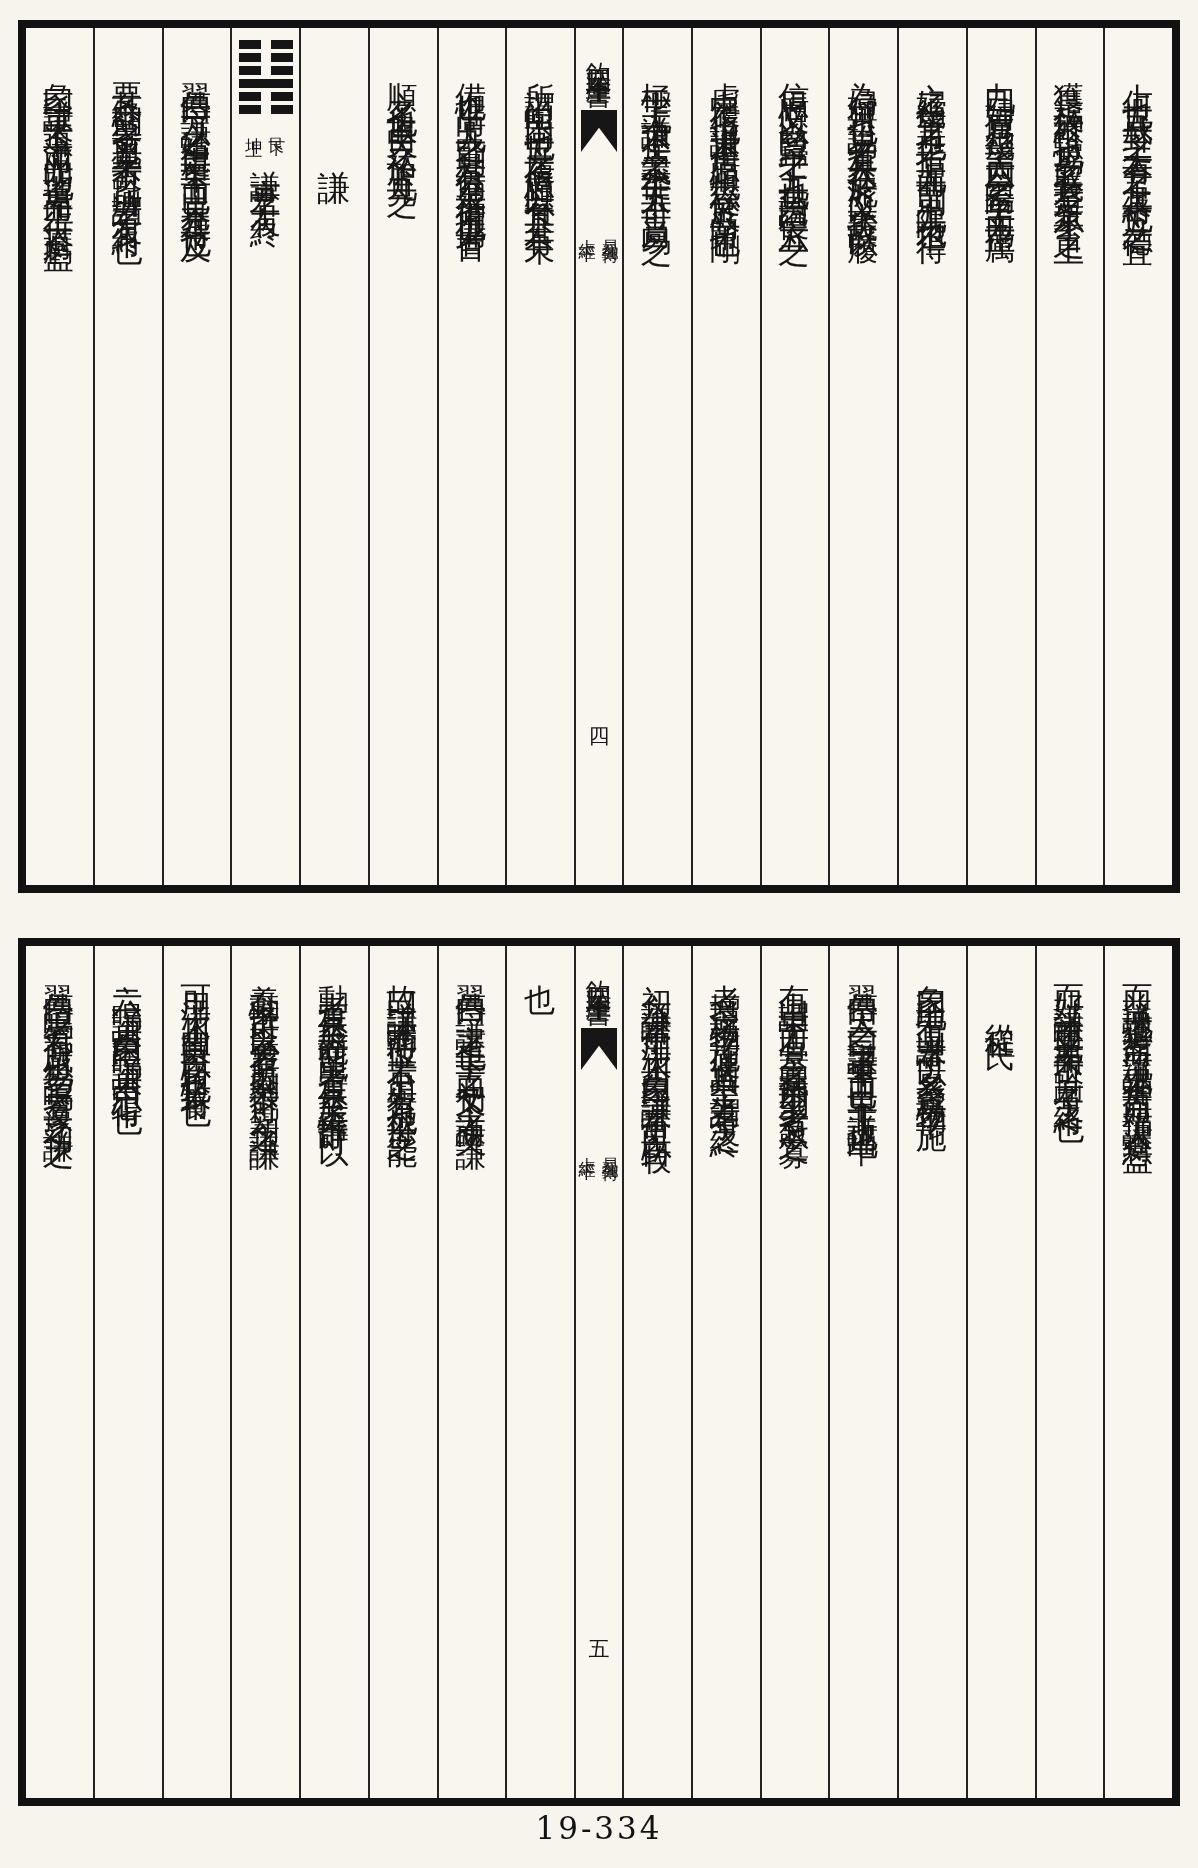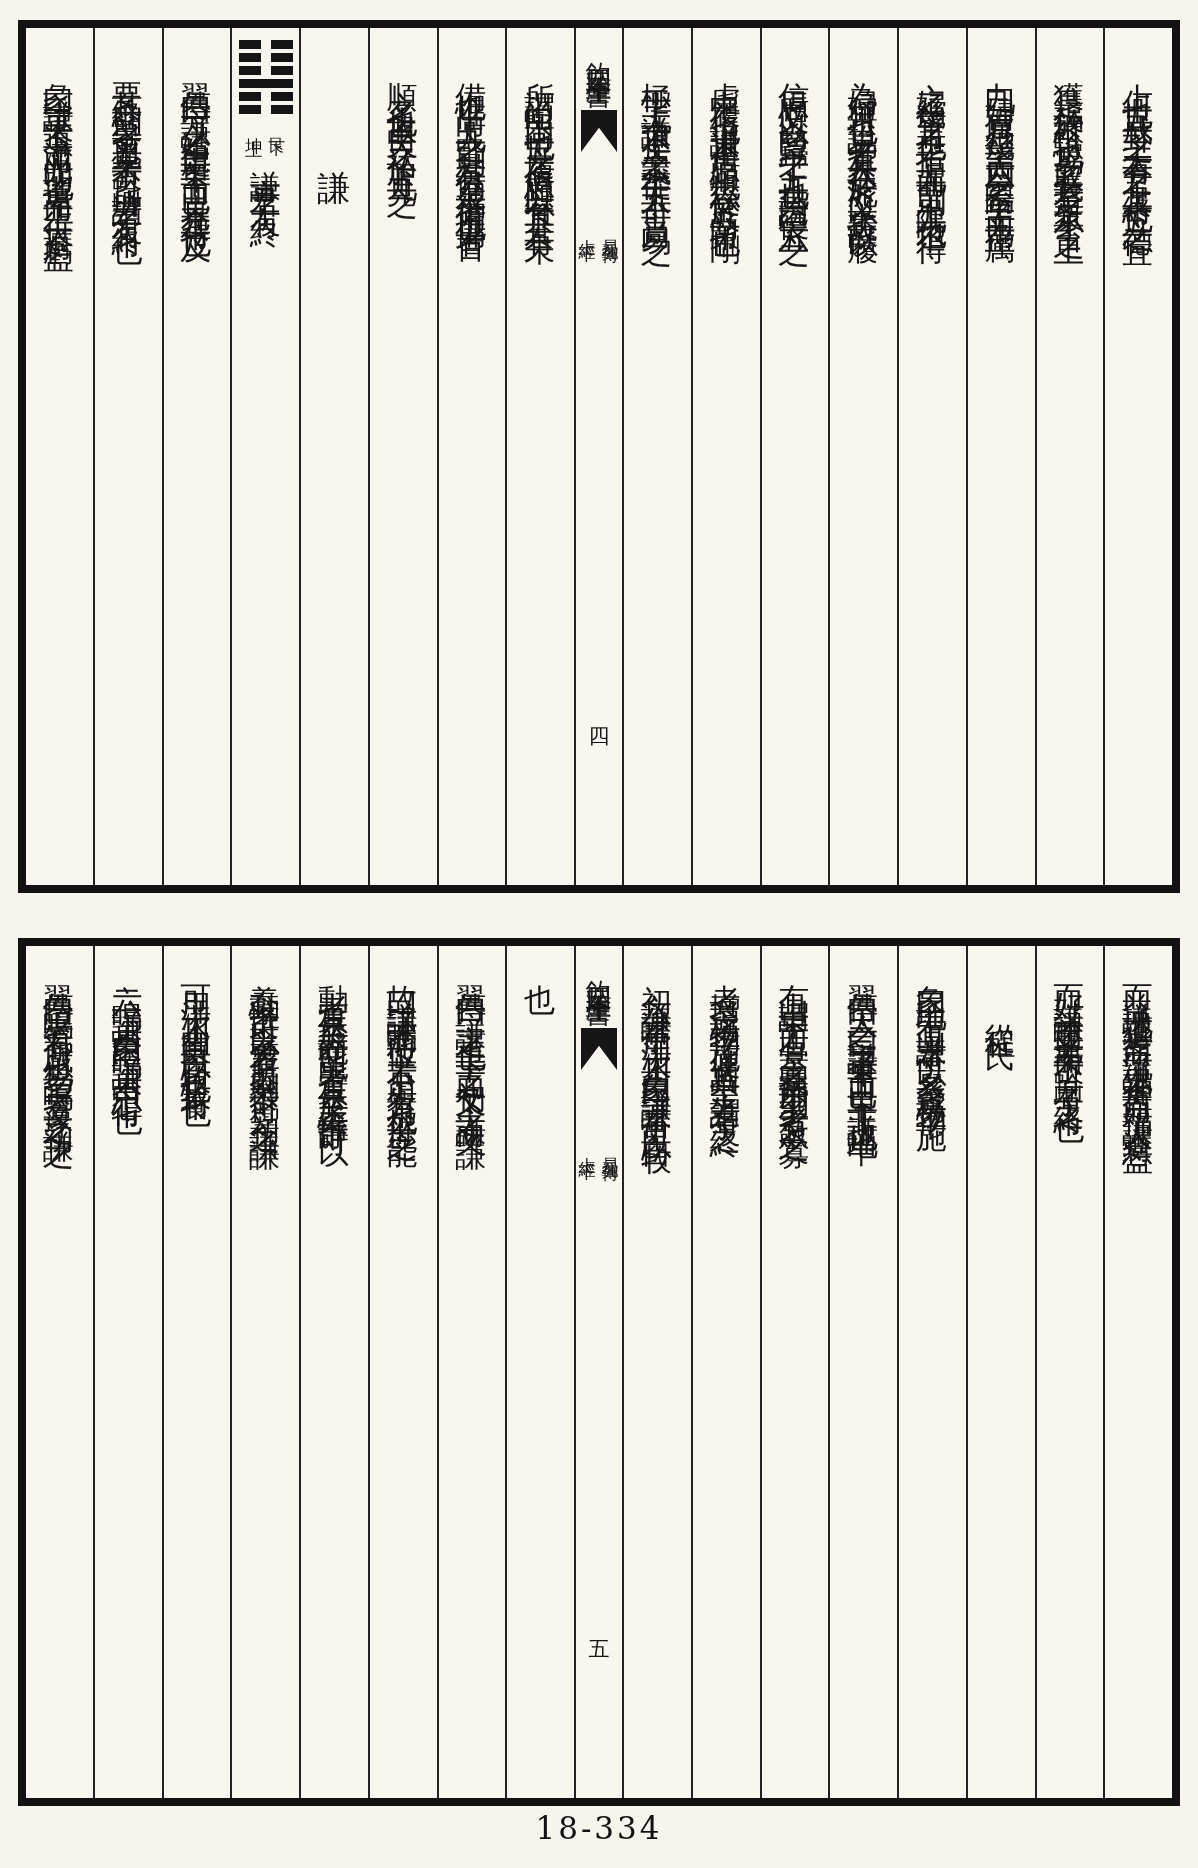--- a/index.html
+++ b/index.html
@@ -151,13 +151,13 @@
   <div class="col">也</div>
   <div class="col">翼傳曰三謙之主也二下之而初又下之謙而又謙</div>
   <div class="col">故曰謙謙才弱而位下若不足與有為也然世之能</div>
   <div class="col">動者實生於至靜而能勇者實生於至柔惟靜可以</div>
   <div class="col">養動惟柔可以養勇有所養則發不可禦初之謙謙</div>
   <div class="col">可用涉大川由其卑以自牧也牧養也</div>
   <div class="col">六二鳴謙貞吉象曰鳴謙貞吉中心得也</div>
   <div class="col">翼傳曰鳴者氣有所感也易言鳴者三豫之初謙之</div>
 </div>
 
-<div class="footer">18-334</div>
+<div class="footer">19-334</div>
 
 </body></html>

